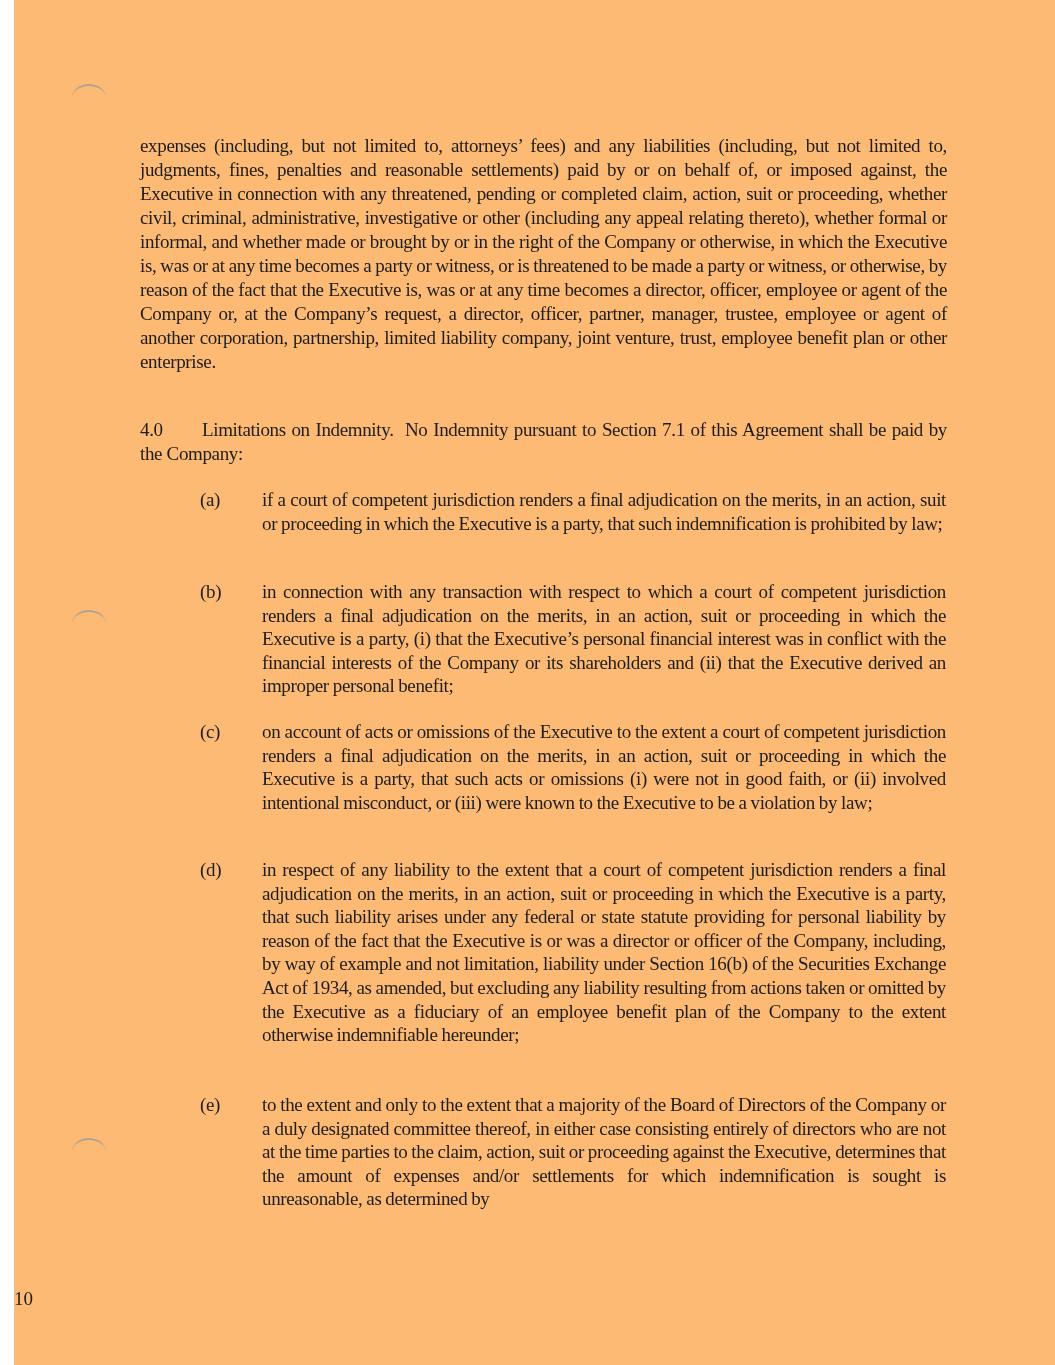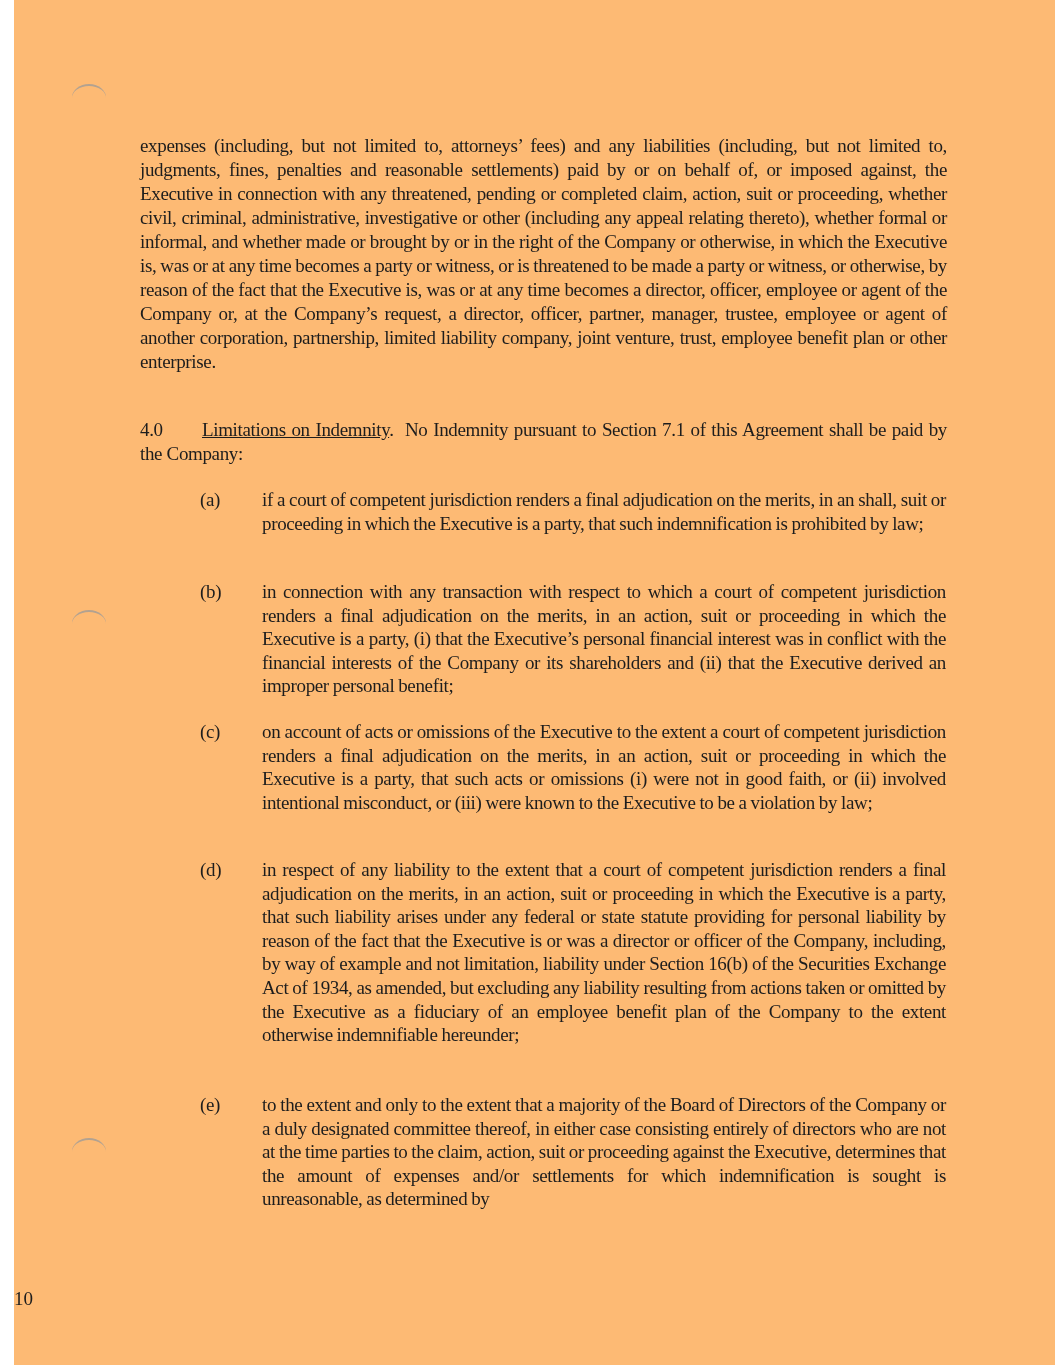--- a/index.html
+++ b/index.html
@@ -54,21 +54,20 @@
       font-size: 19px;
       line-height: 24px;
       text-align: justify;
       letter-spacing: -0.35px;
     }
     .section-num {
       display: inline-block;
       width: 62px;
     }
     .section-title {
-      text-decoration: underline;
     }
 
     .item {
       position: absolute;
       left: 186px;
       width: 746px;
       font-size: 19px;
       line-height: 23.6px;
       letter-spacing: -0.35px;
     }
@@ -107,21 +106,21 @@
   <div class="scan-mark mark-3"></div>
 
   <p class="body-text para-intro" style="margin:0;">expenses (including, but not limited to, attorneys’ fees) and any liabilities (including, but not limited to, judgments, fines, penalties and reasonable settlements) paid by or on behalf of, or imposed against, the Executive in connection with any threatened, pending or completed claim, action, suit or proceeding, whether civil, criminal, administrative, investigative or other (including any appeal relating thereto), whether formal or informal, and whether made or brought by or in the right of the Company or otherwise, in which the Executive is, was or at any time becomes a party or witness, or is threatened to be made a party or witness, or otherwise, by reason of the fact that the Executive is, was or at any time becomes a director, officer, employee or agent of the Company or, at the Company’s request, a director, officer, partner, manager, trustee, employee or agent of another corporation, partnership, limited liability company, joint venture, trust, employee benefit plan or other enterprise.</p>
 
   <p class="section-head" style="margin:0;">
     <span class="section-num">4.0</span><span class="section-title">Limitations on Indemnity</span><span>.</span>&nbsp; <span>No Indemnity pursuant to Section 7.1 of this Agreement shall be paid by the Company:</span>
   </p>
 
   <div class="item item-a">
     <span class="item-label">(a)</span>
-    <div class="item-text">if a court of competent jurisdiction renders a final adjudication on the merits, in an shall, suit or proceeding in which the Executive is a party, that such indemnification is prohibited by law;</div>
+    <div class="item-text">if a court of competent jurisdiction renders a final adjudication on the merits, in an action, suit or proceeding in which the Executive is a party, that such indemnification is prohibited by law;</div>
   </div>
 
   <div class="item item-b">
     <span class="item-label">(b)</span>
     <div class="item-text">in connection with any transaction with respect to which a court of competent jurisdiction renders a final adjudication on the merits, in an action, suit or proceeding in which the Executive is a party, (i) that the Executive’s personal financial interest was in conflict with the financial interests of the Company or its shareholders and (ii) that the Executive derived an improper personal benefit;</div>
   </div>
 
   <div class="item item-c">
     <span class="item-label">(c)</span>
     <div class="item-text">on account of acts or omissions of the Executive to the extent a court of competent jurisdiction renders a final adjudication on the merits, in an action, suit or proceeding in which the Executive is a party, that such acts or omissions (i) were not in good faith, or (ii) involved intentional misconduct, or (iii) were known to the Executive to be a violation by law;</div>

